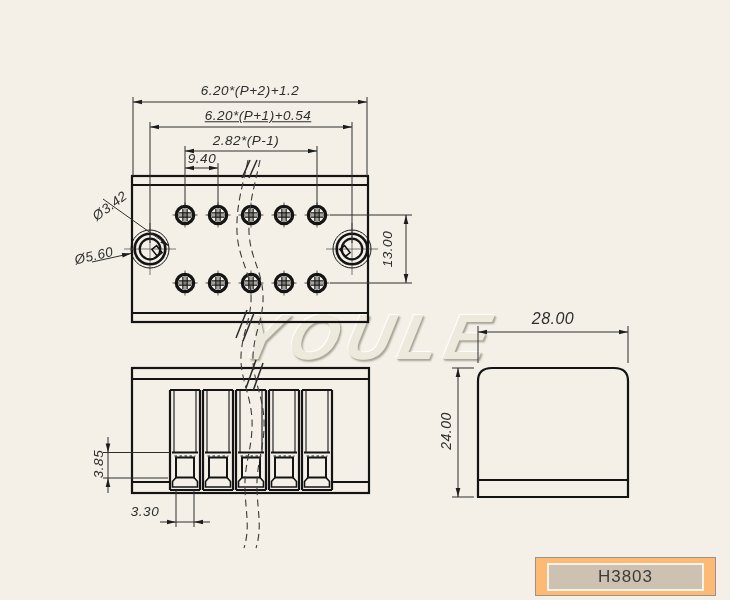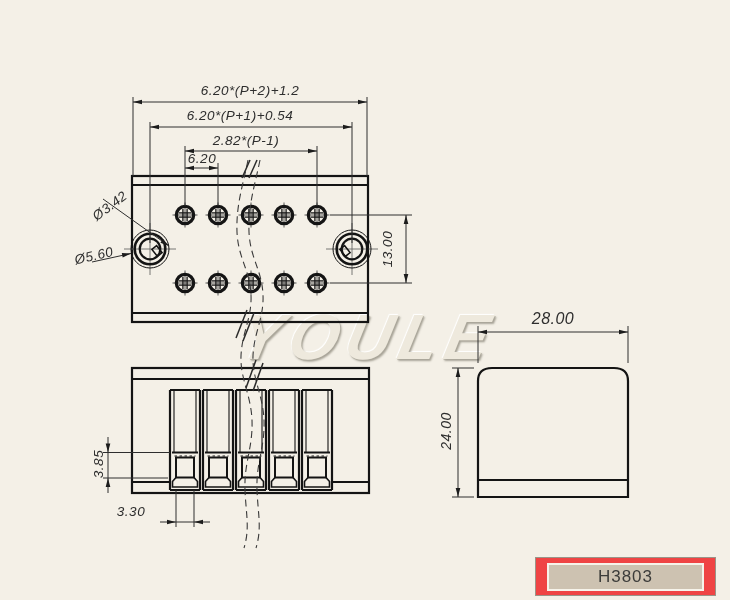--- a/index.html
+++ b/index.html
@@ -16,21 +16,21 @@
   .rot90{transform:translate(-50%,-50%) rotate(-90deg);}
   .watermark{
     position:absolute;left:368px;top:337px;transform:translate(-50%,-50%) skewX(-12deg);
     font-size:64px;font-weight:bold;font-style:italic;letter-spacing:7px;
     color:#eee9dd;
     text-shadow:2px 2px 2px #aaa69a,-1px -1px 1px #ffffff,1px 1px 0 #c7c3b6;
     user-select:none;
   }
   .titleblock{
     position:absolute;left:535px;top:557px;width:181px;height:39px;
-    background:#ef4444;border:1px solid #9a9488;box-sizing:border-box;
+    background:#fdba74;border:1px solid #9a9488;box-sizing:border-box;
     display:flex;align-items:center;justify-content:center;
   }
   .titleblock-inner{
     width:157px;height:28px;background:#cdc2b1;border:2px solid #f6f3ea;
     box-sizing:border-box;display:flex;align-items:center;justify-content:center;
   }
   .titleblock-text{
     font-size:17px;color:#3c3c3a;letter-spacing:1px;font-family:"Liberation Sans",sans-serif;
   }
 </style>
@@ -189,28 +189,28 @@
         <line x1="249" y1="178" x2="257" y2="160"></line>
         <line x1="236" y1="338" x2="247" y2="310"></line>
         <line x1="243" y1="341" x2="254" y2="313"></line>
         <line x1="246" y1="388" x2="256" y2="360"></line>
         <line x1="253" y1="391" x2="263" y2="363"></line>
       </g>
     </g>
   </svg>
 
   <div class="dimlabel" style="left:250px;top:91px;">6.20*(P+2)+1.2</div>
-  <div class="dimlabel" style="left:240px;top:116px;">6.20*(P+1)+0.54</div>
+  <div class="dimlabel" style="left:258px;top:116px;text-decoration:underline;">6.20*(P+1)+0.54</div>
   <div class="dimlabel" style="left:246px;top:141px;">2.82*(P-1)</div>
-  <div class="dimlabel" style="left:202px;top:159px;">6.20</div>
+  <div class="dimlabel" style="left:202px;top:159px;">9.40</div>
   <div class="dimlabel rot90" style="left:388px;top:249px;">13.00</div>
   <div class="dimlabel" style="left:110px;top:206px;transform:translate(-50%,-50%) rotate(-37deg);">Ø3.42</div>
   <div class="dimlabel" style="left:94px;top:256px;transform:translate(-50%,-50%) rotate(-13deg);">Ø5.60</div>
   <div class="dimlabel rot90" style="left:99px;top:464px;">3.85</div>
-  <div class="dimlabel" style="left:131px;top:512px;">3.30</div>
+  <div class="dimlabel" style="left:145px;top:512px;">3.30</div>
   <div class="dimlabel" style="left:553px;top:319px;font-size:16px;">28.00</div>
   <div class="dimlabel rot90" style="left:446px;top:431px;font-size:14px;">24.00</div>
 
   <div class="titleblock">
     <div class="titleblock-inner">
       <span class="titleblock-text">H3803</span>
     </div>
   </div>
 
 </div>

